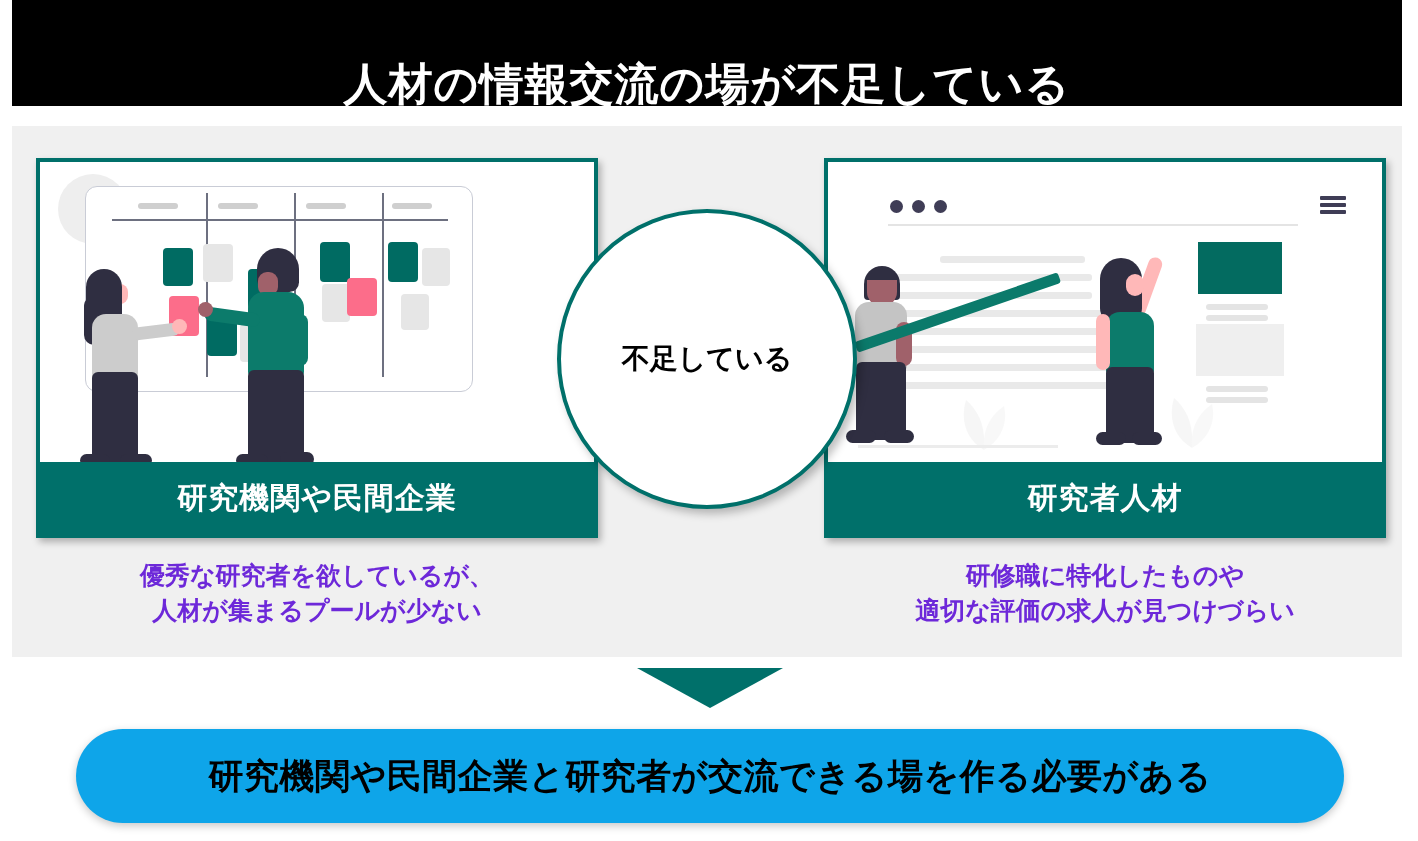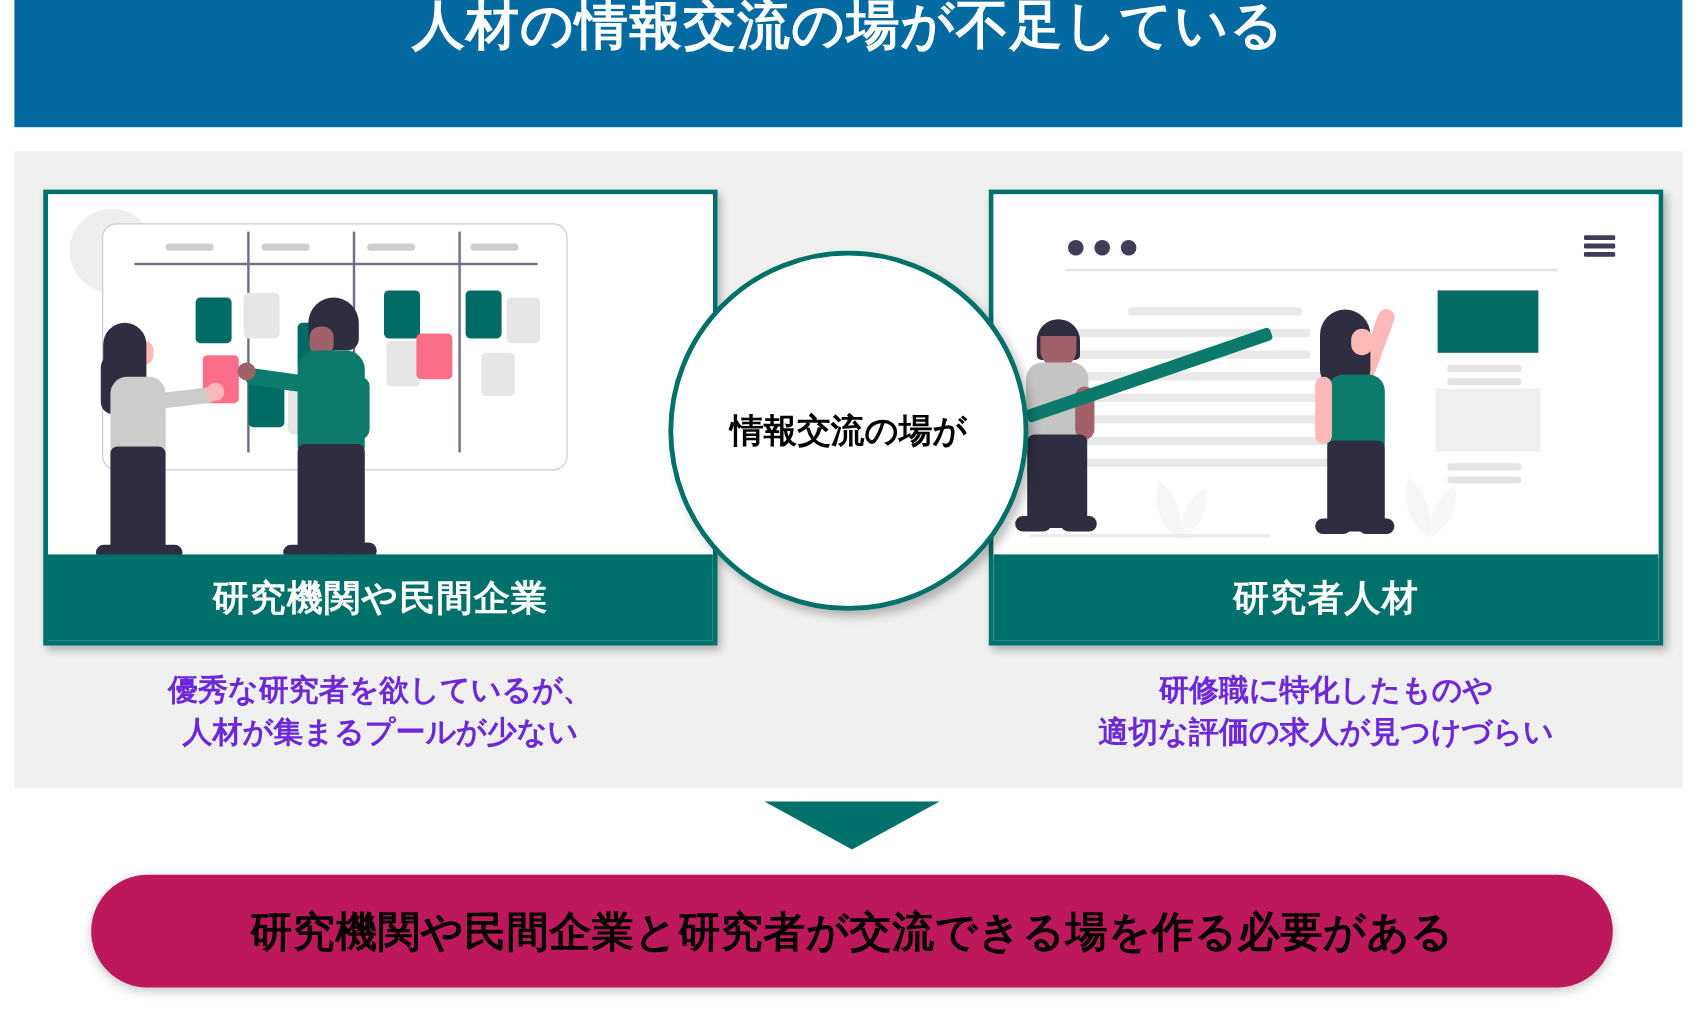--- a/index.html
+++ b/index.html
@@ -7,22 +7,22 @@
     width:1418px; height:841px;
     background:#ffffff;
     font-family:"Liberation Sans","DejaVu Sans",sans-serif;
     overflow:hidden;
   }
   .page { position:relative; width:1418px; height:841px; background:#ffffff; }
 
   
   .header-band {
     position:absolute; left:12px; top:0px; width:1390px; height:106px;
-    background:#0369a1;
-    display:flex; align-items:flex-start; justify-content:center;
+    background:#000000;
+    display:flex; align-items:flex-end; justify-content:center;
   }
   .header-title {
     color:#ffffff; font-size:44px; font-weight:bold;
     letter-spacing:1px; line-height:1;
   }
 
   
   .panel {
     position:absolute; left:12px; top:126px; width:1390px; height:531px;
     background:#f0f0f0;
@@ -79,21 +79,21 @@
     position:absolute; left:637px; top:668px;
     width:0; height:0;
     border-left:73px solid transparent;
     border-right:73px solid transparent;
     border-top:40px solid #00706a;
   }
 
   
   .pill {
     position:absolute; left:76px; top:729px; width:1268px; height:94px;
-    background:#be185d; border-radius:47px;
+    background:#0ea5e9; border-radius:47px;
     box-shadow:0 3px 9px rgba(0,0,0,0.22);
     display:flex; align-items:center; justify-content:center;
   }
   .pill-text {
     color:#000000; font-size:35px; font-weight:bold; letter-spacing:0.5px;
   }
 
   
   .blob-circle {
     position:absolute; left:18px; top:12px; width:70px; height:70px;
@@ -416,21 +416,21 @@
       <div class="q2-armdown"></div>
       <div class="q2-legs"></div>
       <div class="q2-shoe-a"></div>
       <div class="q2-shoe-b"></div>
     </div>
 
     <div class="card-label">研究者人材</div>
   </div>
 
   <div class="center-circle">
-    <span>情報交流の場が</span>
+    <span>不足している</span>
   </div>
 
   <div class="caption left">
     <div>優秀な研究者を欲しているが、</div>
     <div>人材が集まるプールが少ない</div>
   </div>
 
   <div class="caption right">
     <div>研修職に特化したものや</div>
     <div>適切な評価の求人が見つけづらい</div>

